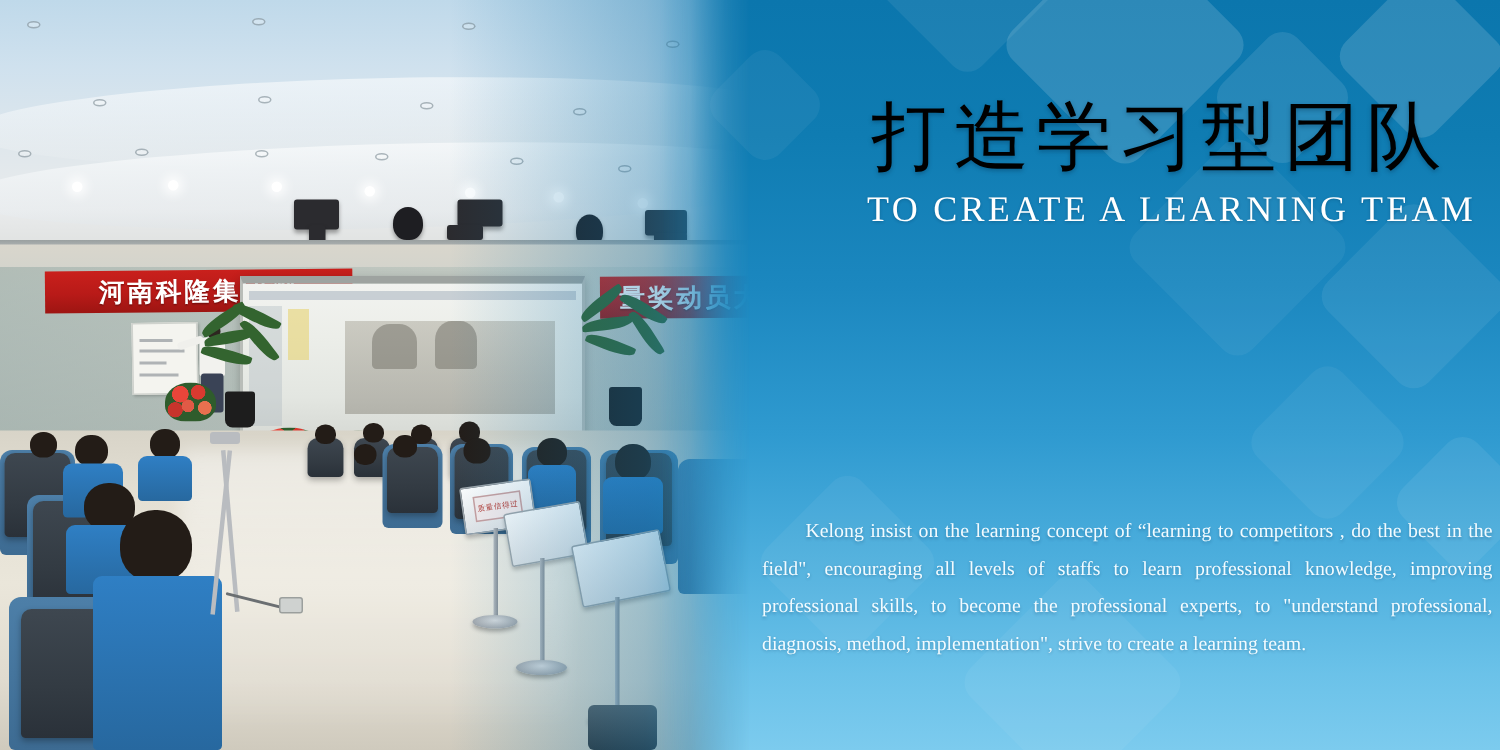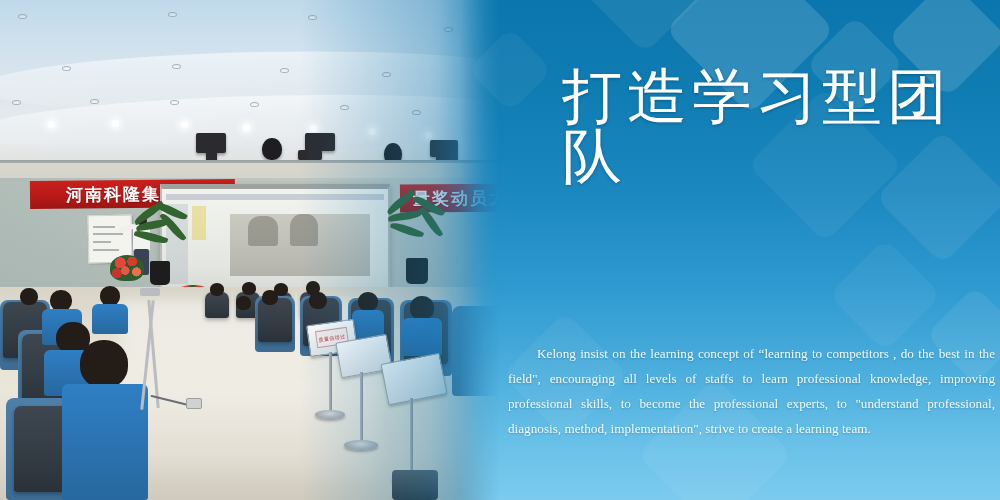--- a/index.html
+++ b/index.html
@@ -200,22 +200,22 @@
     left:0; top:0; width:500px; height:500px;
     background:linear-gradient(to right, rgba(20,110,165,0) 60%, rgba(20,120,175,0.35) 86%, rgba(25,130,185,0.75) 100%);
     pointer-events:none;
   }
 
   
   #content {
     position:absolute; left:490px; top:0; width:510px; height:500px;
   }
   #headline {
-    position:absolute; left:72px; top:66px;
-    font-size:60px; font-weight:300; color:#ffffff;
+    position:absolute; left:91px; top:66px;
+    font-size:50px; font-weight:300; color:#000000;
     letter-spacing:5px; line-height:1;
     text-shadow:0 1px 3px rgba(0,40,70,0.35);
     font-family:"DejaVu Sans", sans-serif;
   }
   #subheadline {
     position:absolute; left:88px; top:127px;
     font-size:24px; color:#ffffff; letter-spacing:2.2px;
     font-family:"Liberation Serif", serif;
     text-shadow:0 1px 2px rgba(0,40,70,0.3);
     white-space:nowrap;
@@ -405,16 +405,17 @@
     <div class="ph stand-pole" style="left:410px; top:398px; height:80px;"></div>
     <div class="ph stand-base" style="left:392px; top:474px; width:38px; height:11px;"></div>
 
     <div class="ph" style="left:392px; top:470px; width:46px; height:30px; background:linear-gradient(to bottom,#5a5f62,#303437); border-radius:4px;"></div>
 
     <div class="ph" id="photo-grade"></div>
   </div>
 
   <div id="content">
     <div id="headline">打造学习型团队</div>
+    <div id="subheadline">TO CREATE A LEARNING TEAM</div>
     <div id="en-body">Kelong   insist on the learning concept of “learning to competitors , do the best in the field", encouraging all levels of staffs to learn professional knowledge, improving professional skills, to become the professional experts, to "understand professional, diagnosis, method, implementation", strive to create a learning team.</div>
   </div>
 
 </div>
 
 </body></html>

